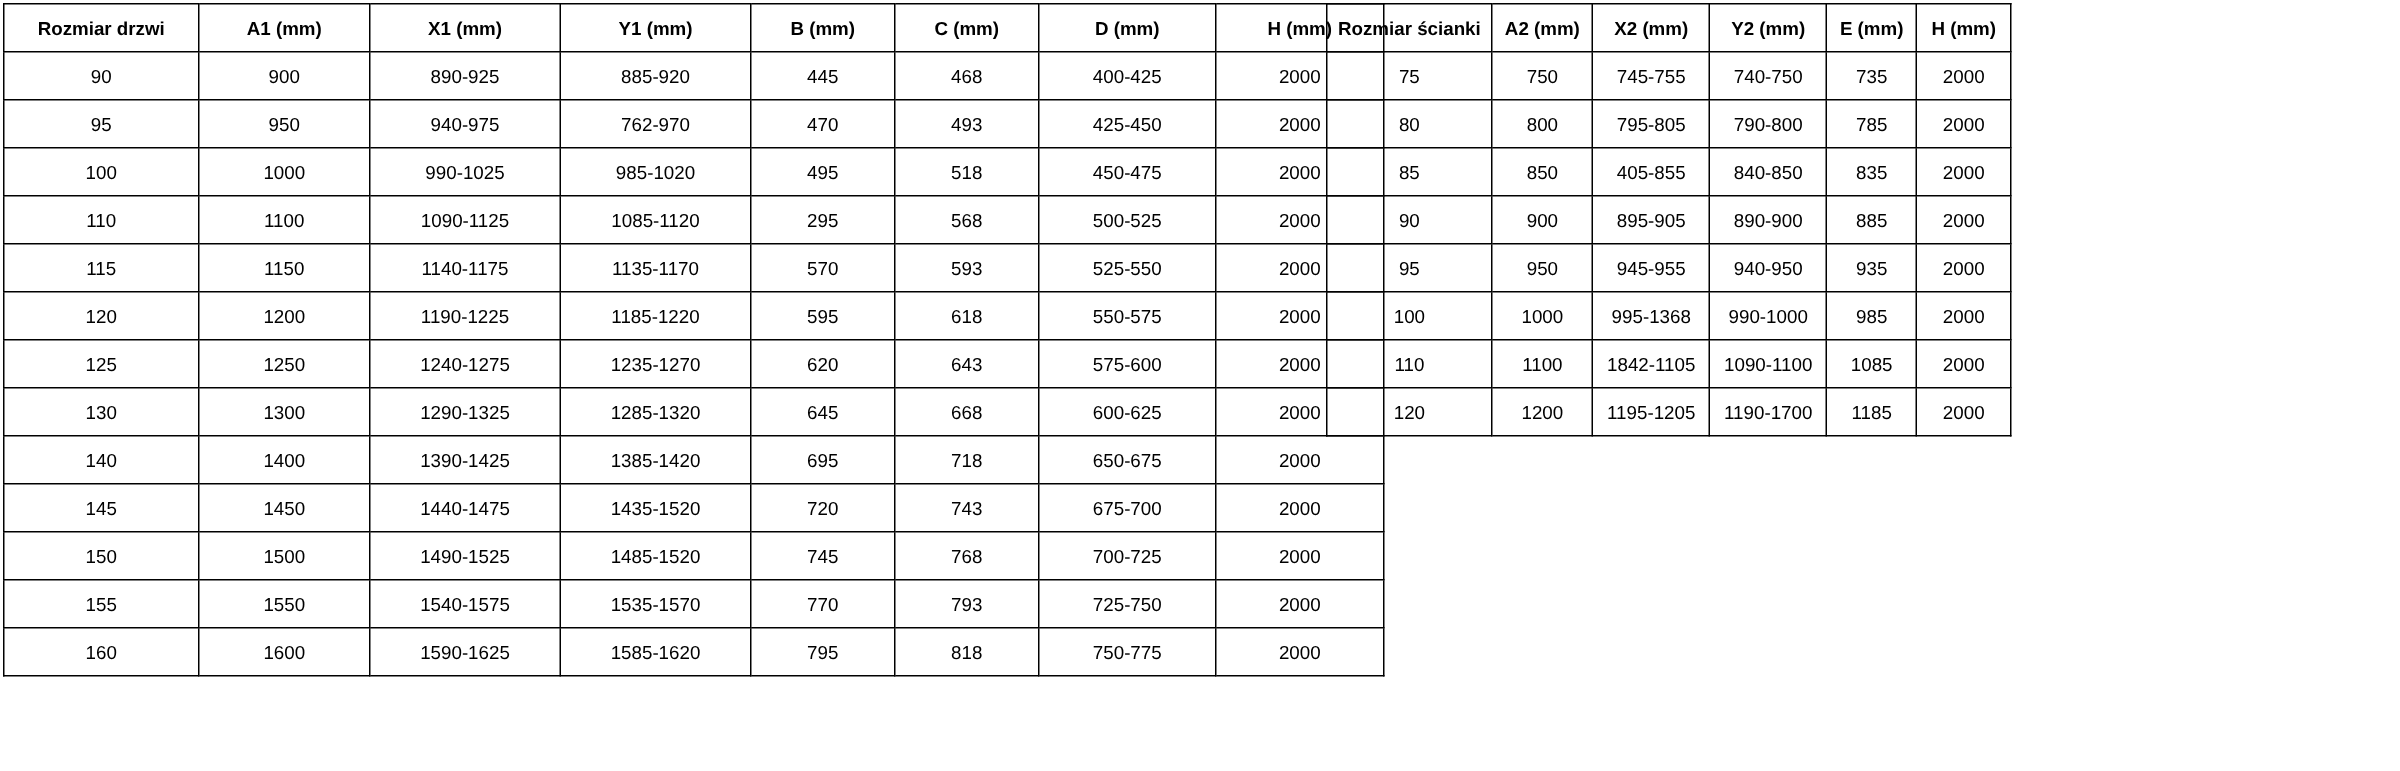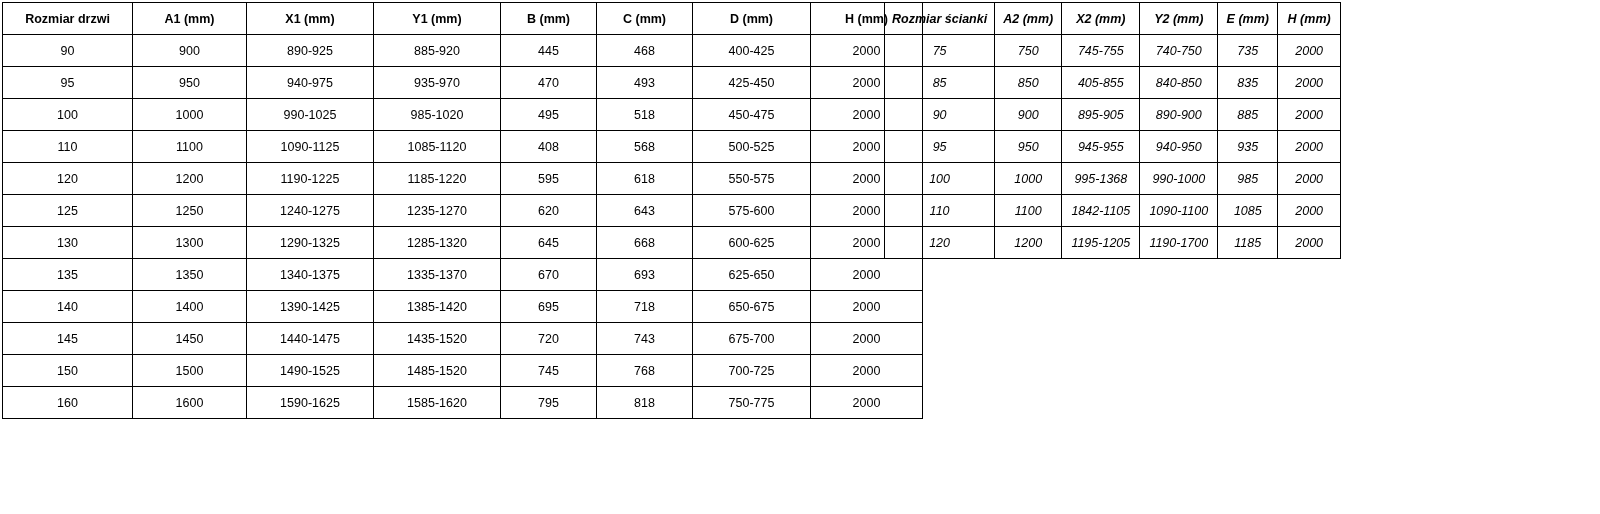--- a/index.html
+++ b/index.html
@@ -17,21 +17,21 @@
   .page {
     position: relative;
     width: 1341px;
     height: 514px;
   }
   .table-wrap {
     position: absolute;
     top: 0;
   }
   #doors-table-wrap { left: 2px; top: 2px; }
-  #walls-table-wrap { left: 884px; top: 2px; font-style: italic; }
+  #walls-table-wrap { left: 884px; top: 2px; }
 
   table.spec {
     border-collapse: collapse;
     table-layout: fixed;
   }
   table.spec th,
   table.spec td {
     border: 1px solid #000000;
     text-align: center;
     vertical-align: middle;
@@ -100,44 +100,54 @@
             <td>885-920</td>
             <td>445</td>
             <td>468</td>
             <td>400-425</td>
             <td>2000</td>
           </tr>
           <tr>
             <td>95</td>
             <td>950</td>
             <td>940-975</td>
-            <td>935-970</td>
+            <td>762-970</td>
             <td>470</td>
             <td>493</td>
             <td>425-450</td>
             <td>2000</td>
           </tr>
           <tr>
             <td>100</td>
             <td>1000</td>
             <td>990-1025</td>
             <td>985-1020</td>
             <td>495</td>
             <td>518</td>
             <td>450-475</td>
             <td>2000</td>
           </tr>
           <tr>
             <td>110</td>
             <td>1100</td>
             <td>1090-1125</td>
             <td>1085-1120</td>
-            <td>408</td>
+            <td>295</td>
             <td>568</td>
             <td>500-525</td>
+            <td>2000</td>
+          </tr>
+          <tr>
+            <td>115</td>
+            <td>1150</td>
+            <td>1140-1175</td>
+            <td>1135-1170</td>
+            <td>570</td>
+            <td>593</td>
+            <td>525-550</td>
             <td>2000</td>
           </tr>
           <tr>
             <td>120</td>
             <td>1200</td>
             <td>1190-1225</td>
             <td>1185-1220</td>
             <td>595</td>
             <td>618</td>
             <td>550-575</td>
@@ -157,30 +167,20 @@
             <td>130</td>
             <td>1300</td>
             <td>1290-1325</td>
             <td>1285-1320</td>
             <td>645</td>
             <td>668</td>
             <td>600-625</td>
             <td>2000</td>
           </tr>
           <tr>
-            <td>135</td>
-            <td>1350</td>
-            <td>1340-1375</td>
-            <td>1335-1370</td>
-            <td>670</td>
-            <td>693</td>
-            <td>625-650</td>
-            <td>2000</td>
-          </tr>
-          <tr>
             <td>140</td>
             <td>1400</td>
             <td>1390-1425</td>
             <td>1385-1420</td>
             <td>695</td>
             <td>718</td>
             <td>650-675</td>
             <td>2000</td>
           </tr>
           <tr>
@@ -194,20 +194,30 @@
             <td>2000</td>
           </tr>
           <tr>
             <td>150</td>
             <td>1500</td>
             <td>1490-1525</td>
             <td>1485-1520</td>
             <td>745</td>
             <td>768</td>
             <td>700-725</td>
+            <td>2000</td>
+          </tr>
+          <tr>
+            <td>155</td>
+            <td>1550</td>
+            <td>1540-1575</td>
+            <td>1535-1570</td>
+            <td>770</td>
+            <td>793</td>
+            <td>725-750</td>
             <td>2000</td>
           </tr>
           <tr>
             <td>160</td>
             <td>1600</td>
             <td>1590-1625</td>
             <td>1585-1620</td>
             <td>795</td>
             <td>818</td>
             <td>750-775</td>
@@ -240,20 +250,28 @@
       <tbody id="walls-body">
           <tr>
             <td>75</td>
             <td>750</td>
             <td>745-755</td>
             <td>740-750</td>
             <td>735</td>
             <td>2000</td>
           </tr>
           <tr>
+            <td>80</td>
+            <td>800</td>
+            <td>795-805</td>
+            <td>790-800</td>
+            <td>785</td>
+            <td>2000</td>
+          </tr>
+          <tr>
             <td>85</td>
             <td>850</td>
             <td>405-855</td>
             <td>840-850</td>
             <td>835</td>
             <td>2000</td>
           </tr>
           <tr>
             <td>90</td>
             <td>900</td>

